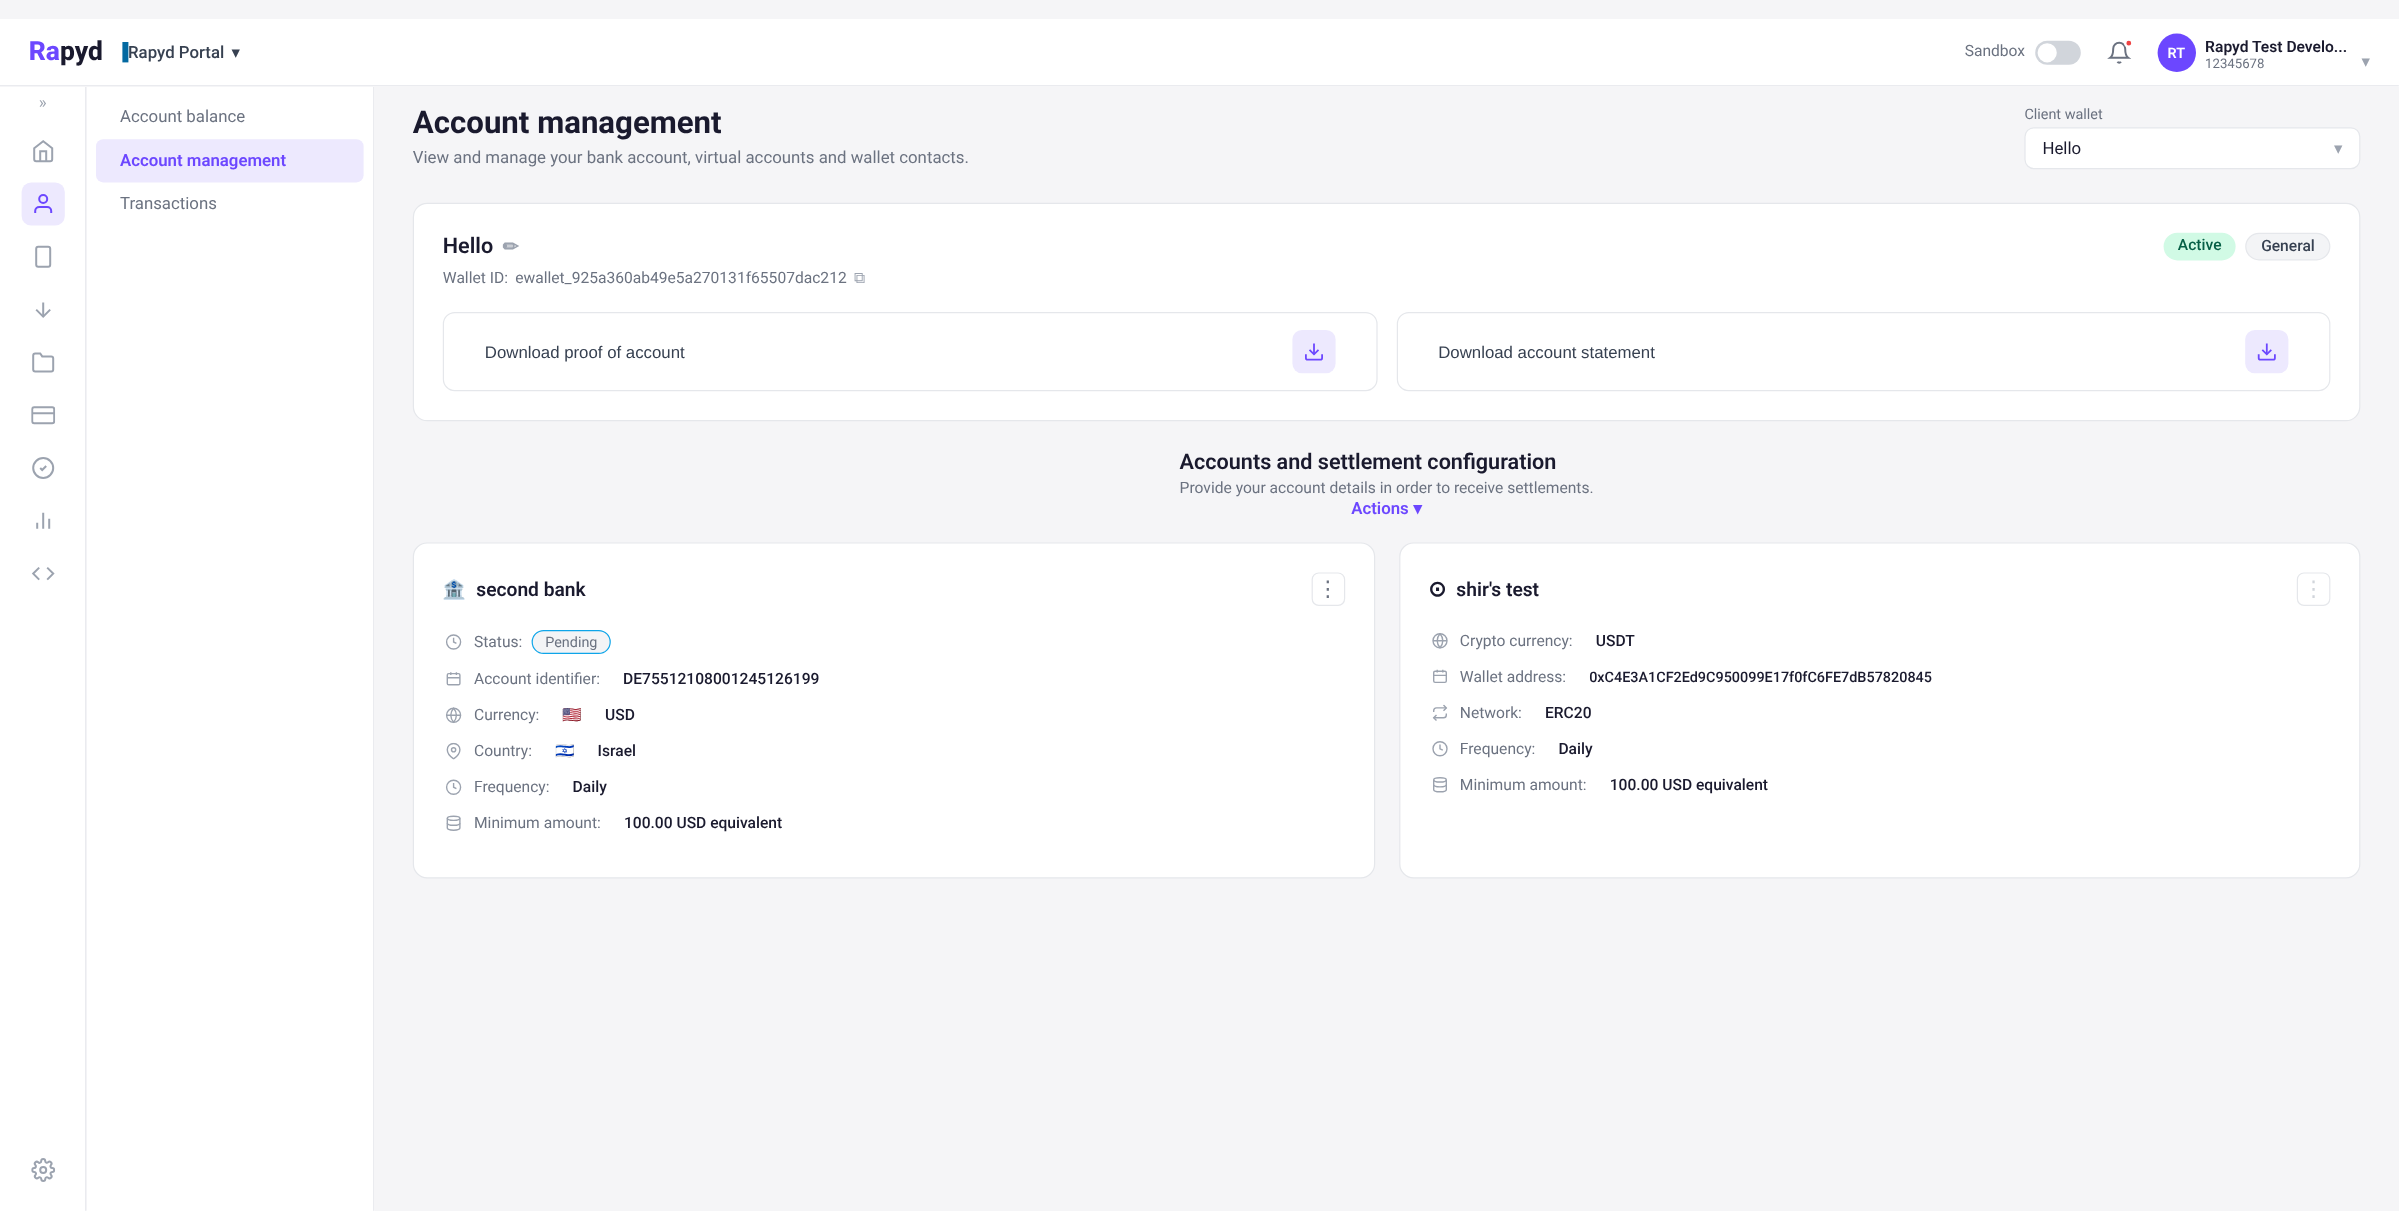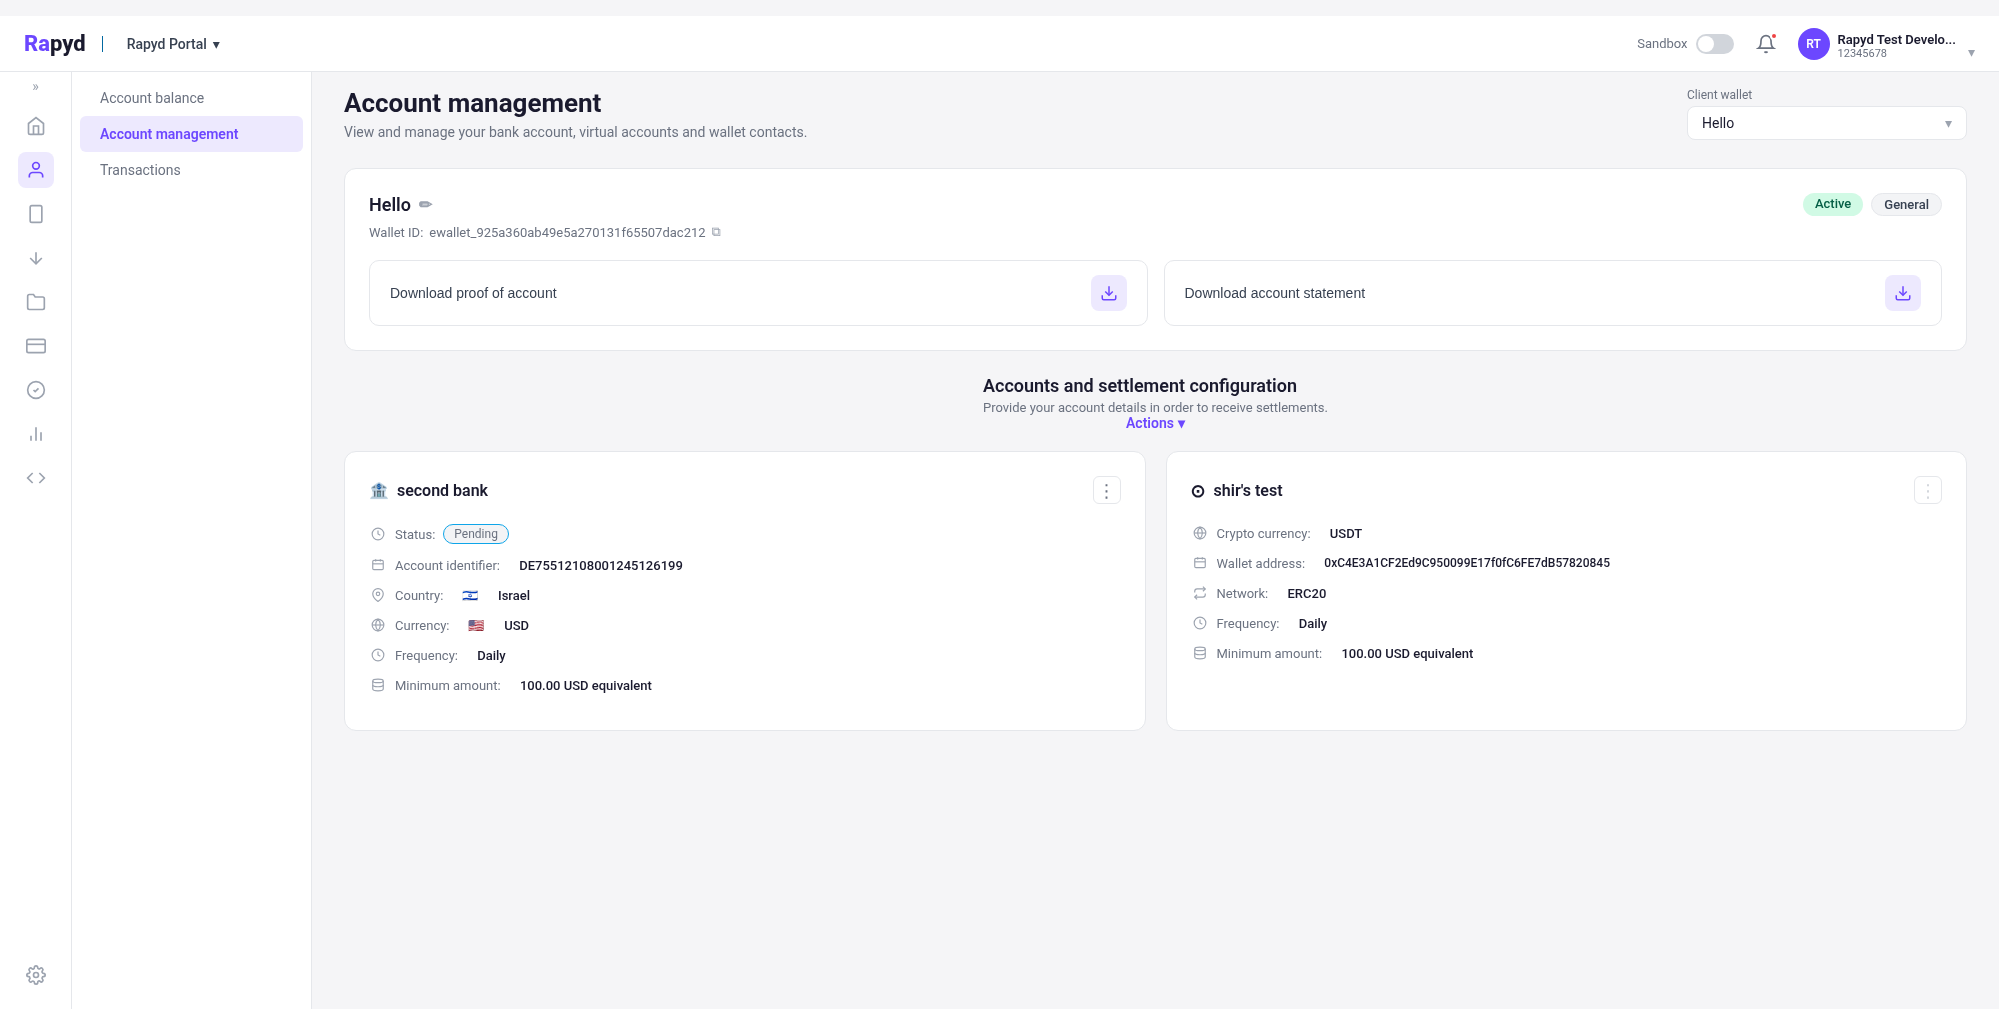--- a/index.html
+++ b/index.html
@@ -7,21 +7,21 @@
 
     
     .topnav {
       display: flex; align-items: center; justify-content: space-between;
       background: #fff; border-bottom: 1px solid #e5e7eb;
       padding: 0 24px; height: 56px; position: fixed; top: 16px; left: 0; right: 0; z-index: 100;
     }
     .topnav-left { display: flex; align-items: center; gap: 16px; }
     .logo { font-size: 22px; font-weight: 800; color: #1a1a2e; }
     .logo span { color: #6c47ff; }
-    .portal-selector { display: flex; align-items: center; gap: 6px; color: #374151; font-weight: 500; cursor: pointer; border-left: 1px solid #0369a1; padding-left: 24px; }
+    .portal-selector { display: flex; align-items: center; gap: 6px; color: #374151; font-weight: 500; cursor: pointer; border-left: 5px solid #0369a1; padding-left: 0; }
     .topnav-right { display: flex; align-items: center; gap: 16px; }
     .sandbox-toggle { display: flex; align-items: center; gap: 8px; color: #6b7280; font-size: 13px; }
     .toggle-track { width: 38px; height: 20px; background: #d1d5db; border-radius: 10px; position: relative; cursor: pointer; }
     .toggle-thumb { width: 16px; height: 16px; background: #fff; border-radius: 50%; position: absolute; top: 2px; left: 2px; transition: left 0.2s; }
     .notif-btn { position: relative; width: 32px; height: 32px; display: flex; align-items: center; justify-content: center; cursor: pointer; }
     .notif-dot { position: absolute; top: 4px; right: 4px; width: 8px; height: 8px; background: #ef4444; border-radius: 50%; border: 2px solid #fff; }
     .user-chip { display: flex; align-items: flex-end; gap: 8px; cursor: pointer; }
     .user-avatar { width: 32px; height: 32px; background: #6c47ff; border-radius: 50%; display: flex; align-items: center; justify-content: center; color: #fff; font-size: 12px; font-weight: 600; }
     .user-info { display: flex; flex-direction: column; }
     .user-name { font-size: 13px; font-weight: 600; color: #1a1a2e; }
@@ -68,21 +68,21 @@
     .wallet-name { font-size: 18px; font-weight: 600; color: #1a1a2e; display: flex; align-items: center; gap: 8px; }
     .wallet-id { font-size: 13px; color: #6b7280; display: flex; align-items: center; gap: 6px; margin-bottom: 20px; }
     .badge-group { display: flex; gap: 8px; }
     .badge { padding: 3px 12px; border-radius: 20px; font-size: 13px; font-weight: 500; }
     .badge-active { background: #d1fae5; color: #065f46; }
     .badge-general { background: #f3f4f6; color: #374151; border: 1px solid #e5e7eb; }
     .edit-icon { color: #9ca3af; cursor: pointer; font-size: 16px; }
     .copy-icon { color: #9ca3af; cursor: pointer; }
 
     .action-row { display: flex; gap: 16px; margin-top: 4px; }
-    .action-btn { display: flex; align-items: center; justify-content: space-between; flex: 1; padding: 14px 20px; border: 1px solid #e5e7eb; border-radius: 10px; background: #fff; cursor: pointer; font-size: 14px; color: #374151; }
+    .action-btn { display: flex; align-items: center; justify-content: space-between; flex: 1; padding: 14px 34px; border: 1px solid #e5e7eb; border-radius: 10px; background: #fff; cursor: pointer; font-size: 14px; color: #374151; }
     .action-btn-icon { width: 36px; height: 36px; background: #ede9fe; border-radius: 8px; display: flex; align-items: center; justify-content: center; color: #6c47ff; font-size: 18px; }
 
     
     .section-header { display: flex; align-items: center; justify-content: space-between; margin-bottom: 20px; flex-direction: column; }
     .section-title { font-size: 18px; font-weight: 600; color: #1a1a2e; margin-bottom: 4px; }
     .section-subtitle { font-size: 13px; color: #6b7280; }
     .actions-link { color: #6c47ff; font-weight: 600; display: flex; align-items: center; gap: 4px; cursor: pointer; }
 
     .accounts-grid { display: grid; grid-template-columns: 1fr 1fr; gap: 20px; }
     .account-card { background: #fff; border: 1px solid #e5e7eb; border-radius: 12px; padding: 24px; }
@@ -301,39 +301,39 @@
                 <line x1="8" y1="2" x2="8" y2="6"></line>
                 <line x1="3" y1="10" x2="21" y2="10"></line>
               </svg>
           </div>
           <span class="detail-label">Account identifier:</span>&nbsp;
           <span class="detail-value">DE75512108001245126199</span>
         </div>
         <div class="account-detail">
           <div class="detail-icon">
             <svg width="14" height="14" viewBox="0 0 24 24" fill="none" stroke="currentColor" stroke-width="2">
+                <circle cx="12" cy="12" r="10"></circle>
+                <line x1="2" y1="12" x2="22" y2="12"></line>
+                <path d="M12 2a15.3 15.3 0 0 1 4 10 15.3 15.3 0 0 1-4 10 15.3 15.3 0 0 1-4-10 15.3 15.3 0 0 1 4-10z"></path>
+              </svg>
+          </div>
+          <span class="detail-label">Currency:</span>&nbsp;
+          <span>🇺🇸</span>&nbsp;
+          <span class="detail-value">USD</span>
+        </div>
+        <div class="account-detail">
+          <div class="detail-icon">
+            <svg width="14" height="14" viewBox="0 0 24 24" fill="none" stroke="currentColor" stroke-width="2">
                 <path d="M21 10c0 7-9 13-9 13s-9-6-9-13a9 9 0 0 1 18 0z"></path>
                 <circle cx="12" cy="10" r="3"></circle>
               </svg>
           </div>
           <span class="detail-label">Country:</span>&nbsp;
           <span>🇮🇱</span>&nbsp;
           <span class="detail-value">Israel</span>
-        </div>
-        <div class="account-detail">
-          <div class="detail-icon">
-            <svg width="14" height="14" viewBox="0 0 24 24" fill="none" stroke="currentColor" stroke-width="2">
-                <circle cx="12" cy="12" r="10"></circle>
-                <line x1="2" y1="12" x2="22" y2="12"></line>
-                <path d="M12 2a15.3 15.3 0 0 1 4 10 15.3 15.3 0 0 1-4 10 15.3 15.3 0 0 1-4-10 15.3 15.3 0 0 1 4-10z"></path>
-              </svg>
-          </div>
-          <span class="detail-label">Currency:</span>&nbsp;
-          <span>🇺🇸</span>&nbsp;
-          <span class="detail-value">USD</span>
         </div>
         <div class="account-detail">
           <div class="detail-icon">
             <svg width="14" height="14" viewBox="0 0 24 24" fill="none" stroke="currentColor" stroke-width="2">
                 <circle cx="12" cy="12" r="10"></circle>
                 <polyline points="12 6 12 12 16 14"></polyline>
               </svg>
           </div>
           <span class="detail-label">Frequency:</span>&nbsp;
           <span class="detail-value">Daily</span>

